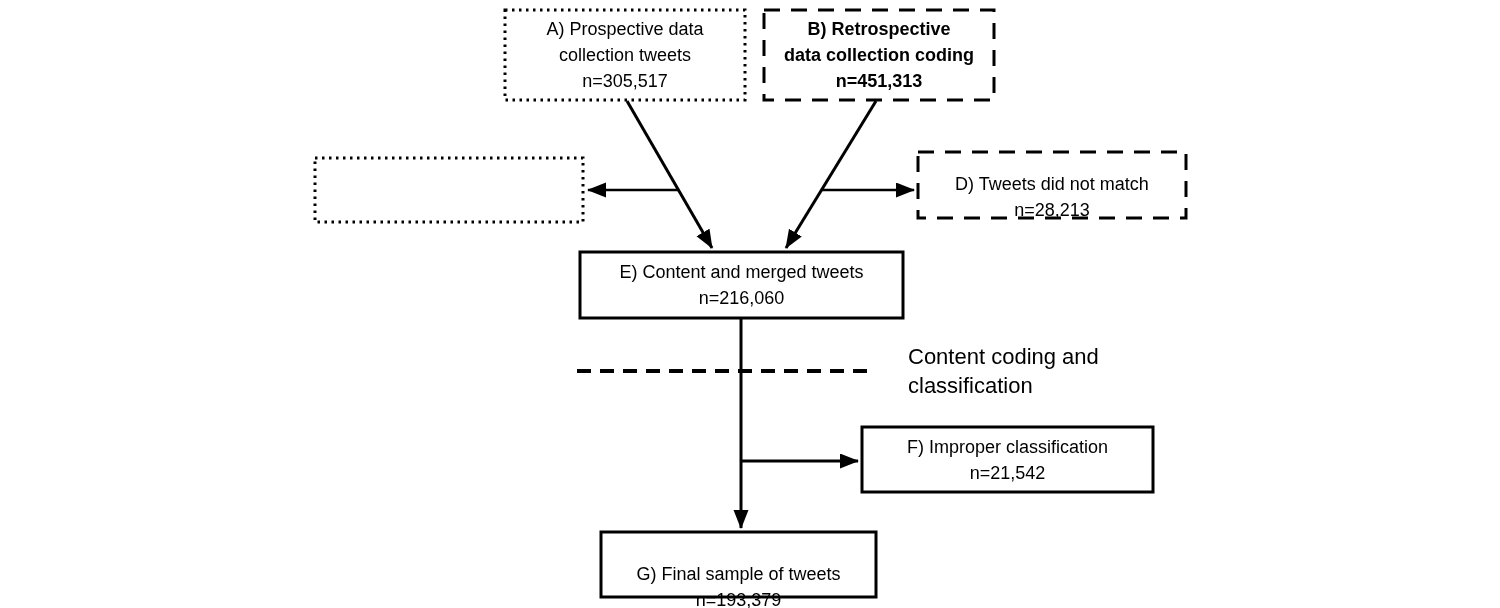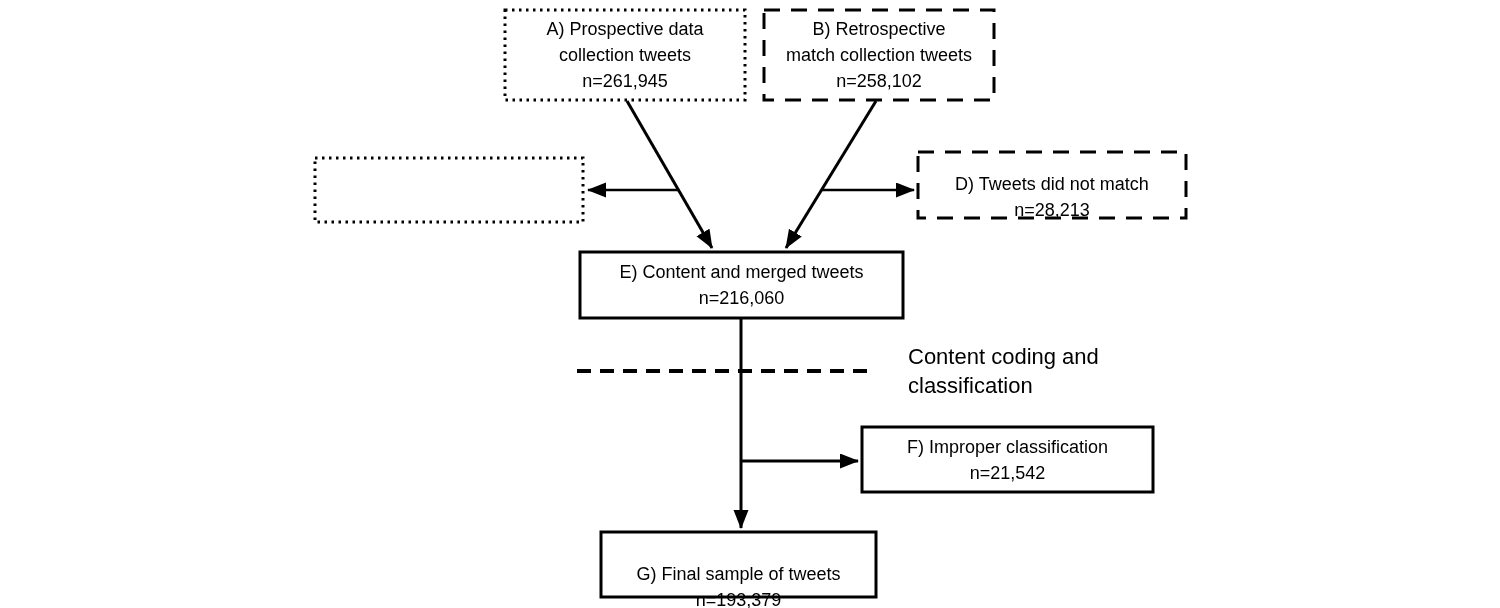--- a/index.html
+++ b/index.html
@@ -30,21 +30,21 @@
     justify-content: center;
     align-items: center;
     text-align: center;
     font-size: 18px;
     line-height: 26px;
   }
   .box > div {
     white-space: nowrap;
   }
   .b-a { left: 505px; top: 10px;  width: 240px; height: 90px; }
-  .b-b { left: 764px; top: 10px;  width: 230px; height: 90px; }
+  .b-b { left: 764px; top: 10px;  width: 230px; height: 90px; font-weight: bold; }
   .b-c { left: 315px; top: 158px; width: 268px; height: 64px; }
   .b-d { left: 918px; top: 164px; width: 268px; height: 66px; }
   .b-e { left: 580px; top: 252px; width: 323px; height: 66px; }
   .b-f { left: 862px; top: 427px; width: 291px; height: 65px; text-align: center; }
   .b-g { left: 601px; top: 532px; width: 275px; height: 65px; margin-top: 22px; }
   .phase-label {
     position: absolute;
     left: 908px;
     top: 342px;
     width: 230px;
@@ -92,27 +92,27 @@
     <line class="stroke arrow-thin" x1="821" y1="190" x2="914" y2="190" marker-end="url(#arrowhead)"></line>
     <line class="stroke" x1="741" y1="318" x2="741" y2="528" marker-end="url(#arrowhead)"></line>
     <line class="stroke" x1="740" y1="461" x2="858" y2="461" marker-end="url(#arrowhead)"></line>
 
     <line class="phase-divider" x1="577" y1="371" x2="868" y2="371"></line>
   </svg>
 
   <div class="box b-a">
     <div>A) Prospective data</div>
     <div>collection tweets</div>
-    <div>n=261,945</div>
+    <div>n=305,517</div>
   </div>
 
   <div class="box b-b">
     <div>B) Retrospective</div>
-    <div>match collection tweets</div>
-    <div>n=258,102</div>
+    <div>data collection coding</div>
+    <div>n=451,313</div>
   </div>
 
 
   <div class="box b-d">
     <div>D) Tweets did not match</div>
     <div>n=28,213</div>
   </div>
 
   <div class="box b-e">
     <div>E) Content and merged tweets</div>

